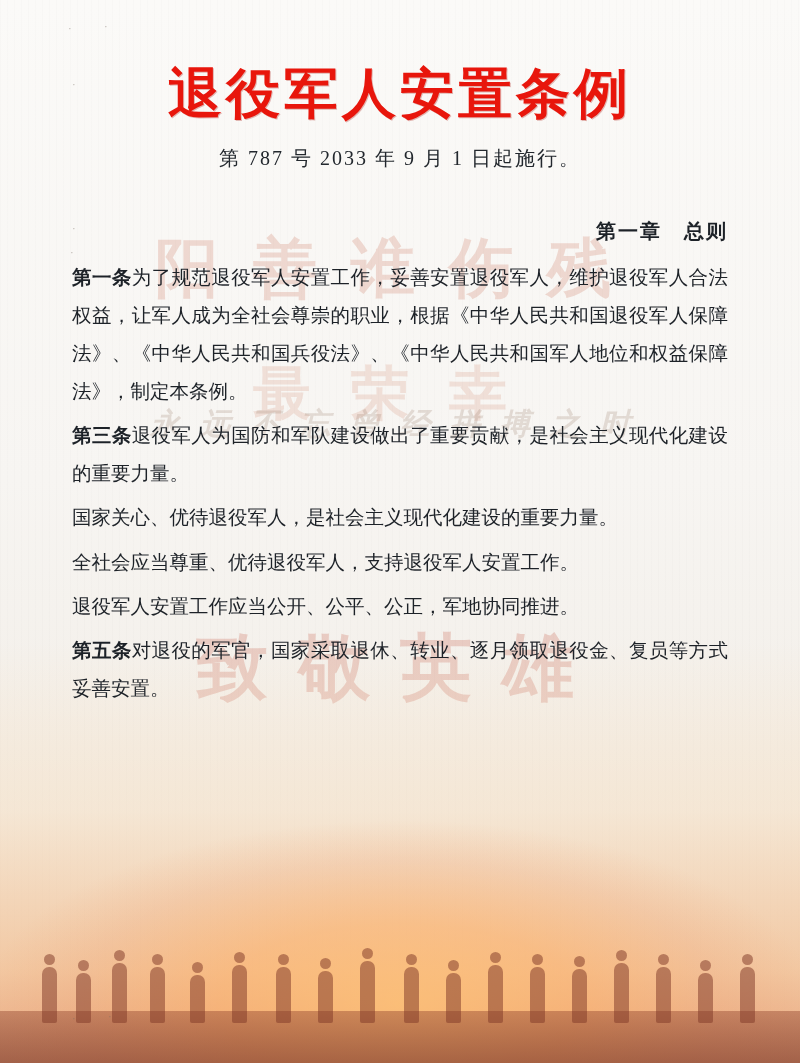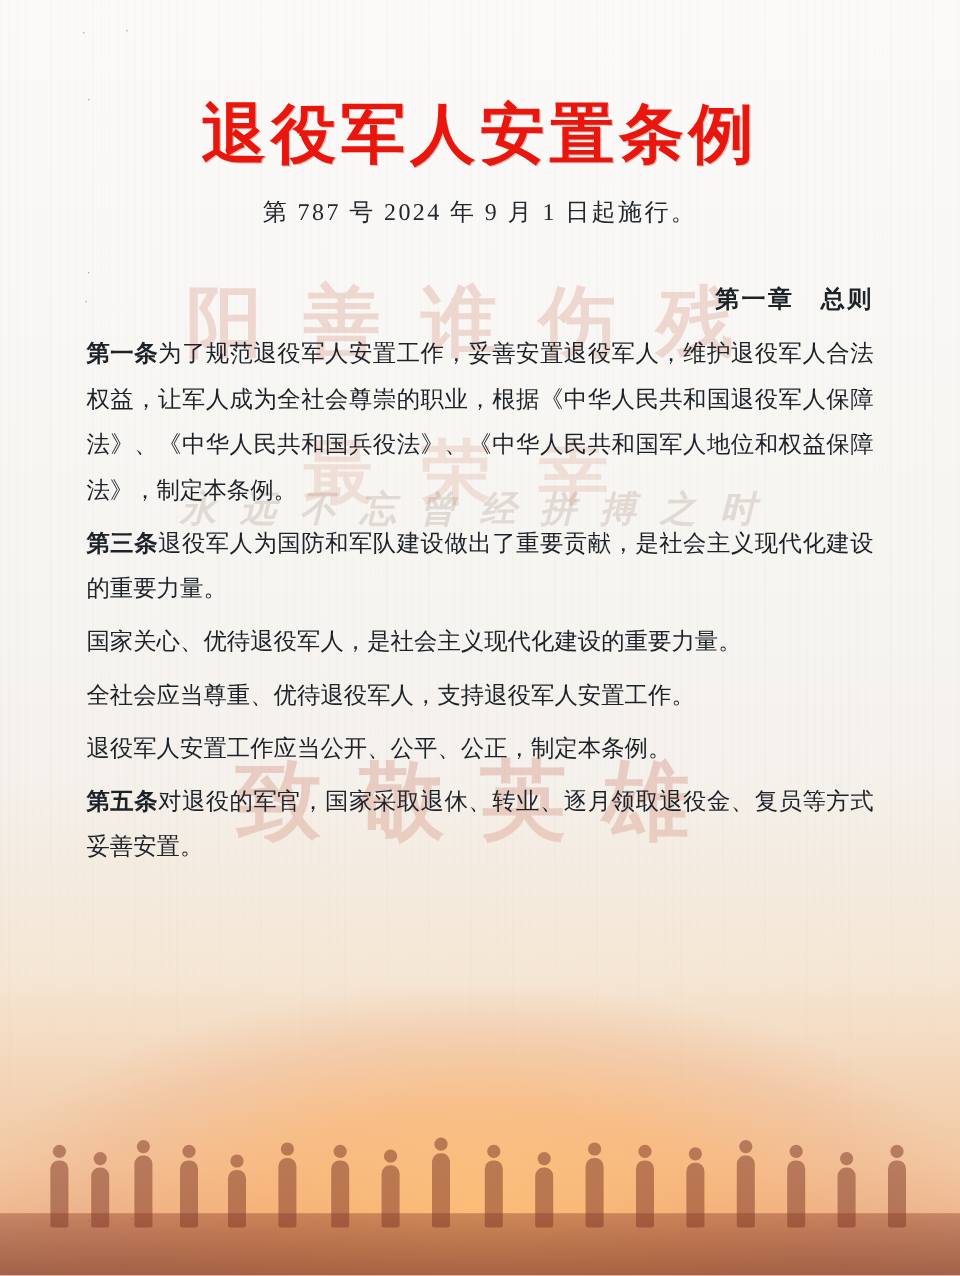--- a/index.html
+++ b/index.html
@@ -122,21 +122,21 @@
   }
 
   .content {
     position: relative;
     z-index: 3;
     padding: 0 72px;
   }
 
   .doc-title {
     margin: 0;
-    padding-top: 82px;
+    padding-top: 64px;
     text-align: center;
     font-family: "DejaVu Serif", serif;
     font-size: 54px;
     font-weight: bold;
     letter-spacing: 4px;
     color: #e8160c;
     text-shadow: 1px 1px 0 rgba(160, 10, 0, 0.28);
     line-height: 1.1;
   }
 
@@ -217,38 +217,38 @@
   <div class="margin-mark" style="left:72px;  top:78px;">·</div>
   <div class="margin-mark" style="left:72px;  top:222px;">·</div>
   <div class="margin-mark" style="left:70px;  top:246px;">·</div>
   <div class="margin-mark" style="left:72px;  top:1012px;">·</div>
   <div class="margin-mark" style="left:108px; top:1010px;">·</div>
 
   <div class="content">
 
     <h1 class="doc-title">退役军人安置条例</h1>
 
-    <div class="doc-subtitle">第 787 号  2024 年 9 月 1 日起施行。</div>
+    <div class="doc-subtitle">第 787 号  2033 年 9 月 1 日起施行。</div>
 
     <div class="chapter-heading">第一章　总则</div>
 
     <p class="article">
       <span class="art-label">第一条</span><span>为了规范退役军人安置工作，妥善安置退役军人，维护退役军人合法权益，让军人成为全社会尊崇的职业，根据《中华人民共和国退役军人保障法》、《中华人民共和国兵役法》、《中华人民共和国军人地位和权益保障法》，制定本条例。</span>
     </p>
 
 
     <p class="article">
       <span class="art-label">第三条</span><span>退役军人为国防和军队建设做出了重要贡献，是社会主义现代化建设的重要力量。</span>
     </p>
 
     <p class="para">国家关心、优待退役军人，是社会主义现代化建设的重要力量。</p>
 
     <p class="para">全社会应当尊重、优待退役军人，支持退役军人安置工作。</p>
 
 
-    <p class="para">退役军人安置工作应当公开、公平、公正，制定本条例。</p>
+    <p class="para">退役军人安置工作应当公开、公平、公正，军地协同推进。</p>
 
     <p class="article">
       <span class="art-label">第五条</span><span>对退役的军官，国家采取退休、转业、逐月领取退役金、复员等方式妥善安置。</span>
     </p>
 
   </div>
 </div>
 
 </body></html>

